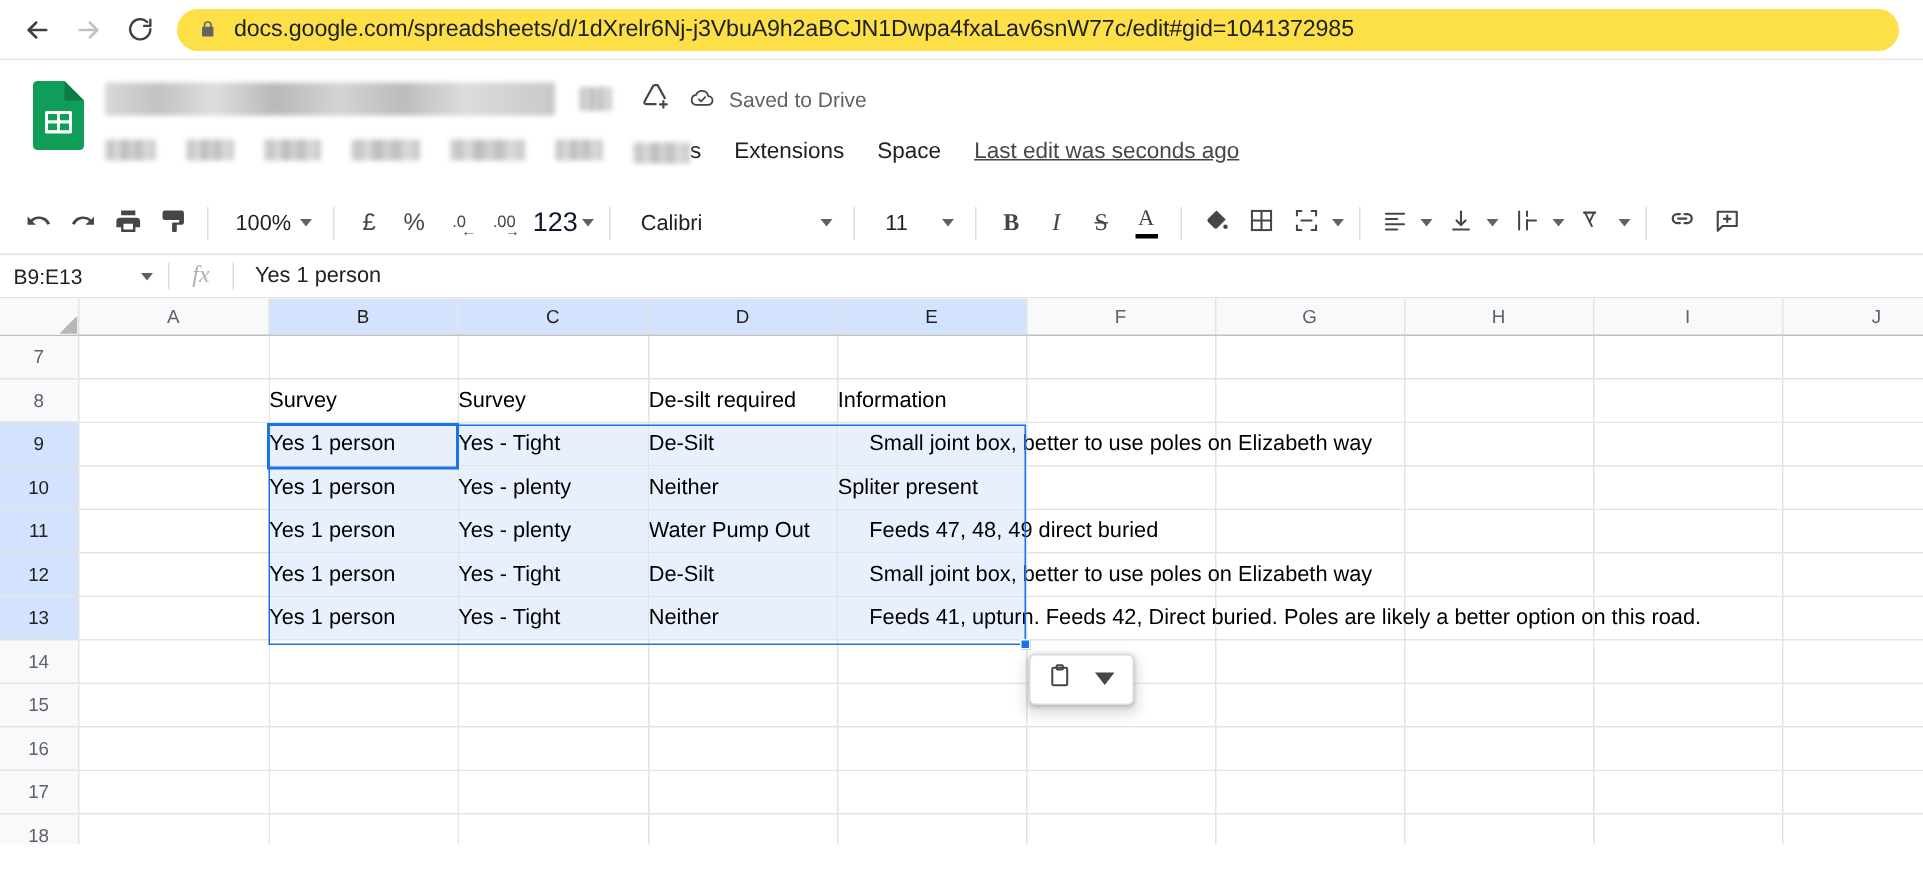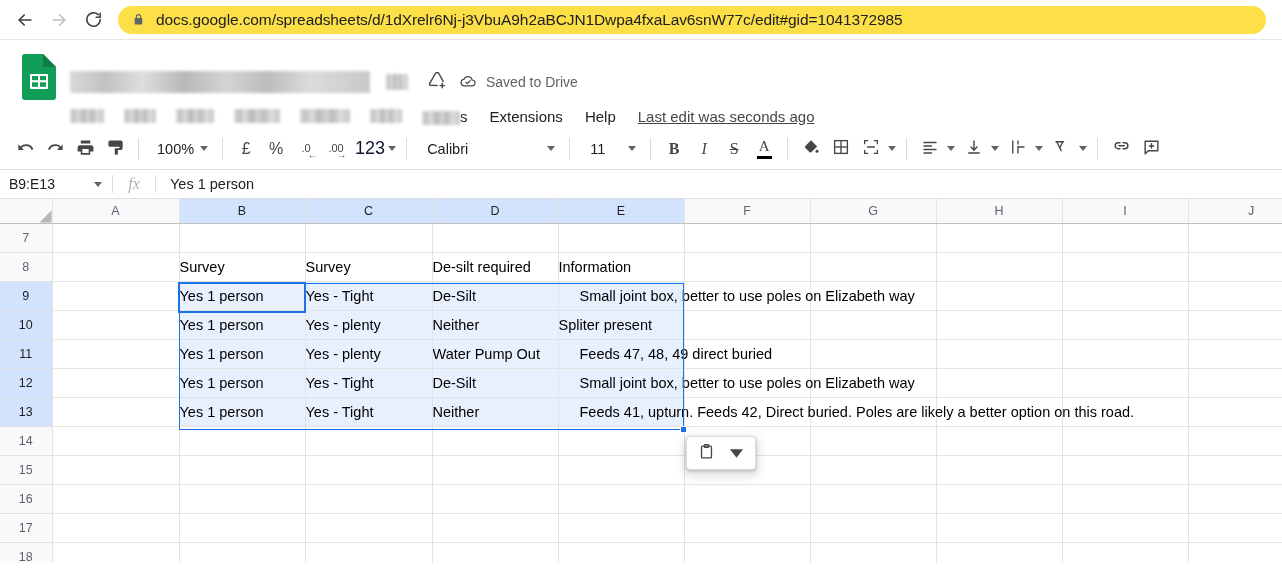--- a/index.html
+++ b/index.html
@@ -55,21 +55,21 @@
     width: 34px; height: 46px;
     flex: 0 0 auto;
     margin-top: 6px;
     margin-right: 14px;
   }
   .header-right { flex: 1 1 auto; min-width: 0; }
 
   .title-row {
     display: flex; align-items: center;
     height: 32px;
-    margin-top: 18px;
+    margin-top: 2px;
   }
   .blur-block {
     background: linear-gradient(90deg,#d8d8d8 0%,#c2c2c2 12%,#dedede 24%,#b8b8b8 38%,#d4d4d4 52%,#bcbcbc 66%,#dcdcdc 80%,#c8c8c8 100%);
     filter: blur(1.6px);
     border-radius: 1px;
     display: inline-block;
   }
   .title-blur { width: 300px; height: 22px; }
   .title-blur2 { width: 22px; height: 16px; margin-left: 16px; }
 
@@ -405,21 +405,21 @@
       <span class="blur-block menu-blur" style="width:32px;"></span>
       <span class="blur-block menu-blur" style="width:38px;"></span>
       <span class="blur-block menu-blur" style="width:46px;"></span>
       <span class="blur-block menu-blur" style="width:50px;"></span>
       <span class="blur-block menu-blur" style="width:32px;"></span>
       <span class="menu-partial">
         <span class="blur-block"></span>
         <span>s</span>
       </span>
       <span class="menu-item">Extensions</span>
-      <span class="menu-item">Help</span>
+      <span class="menu-item">Space</span>
       <span class="last-edit">Last edit was seconds ago</span>
     </div>
   </div>
 </div>
 
 <div class="toolbar">
   <div class="tb">
     <span>
       <svg width="19" height="19" viewBox="0 0 24 24" fill="#444746">
           <path d="M12.5 8c-2.6 0-5 1-6.8 2.6L3 8v7h7l-2.8-2.8A7.4 7.4 0 0 1 12.5 10c3.3 0 6.1 2.1 7.1 5l2.4-.8A10 10 0 0 0 12.5 8z"></path>

